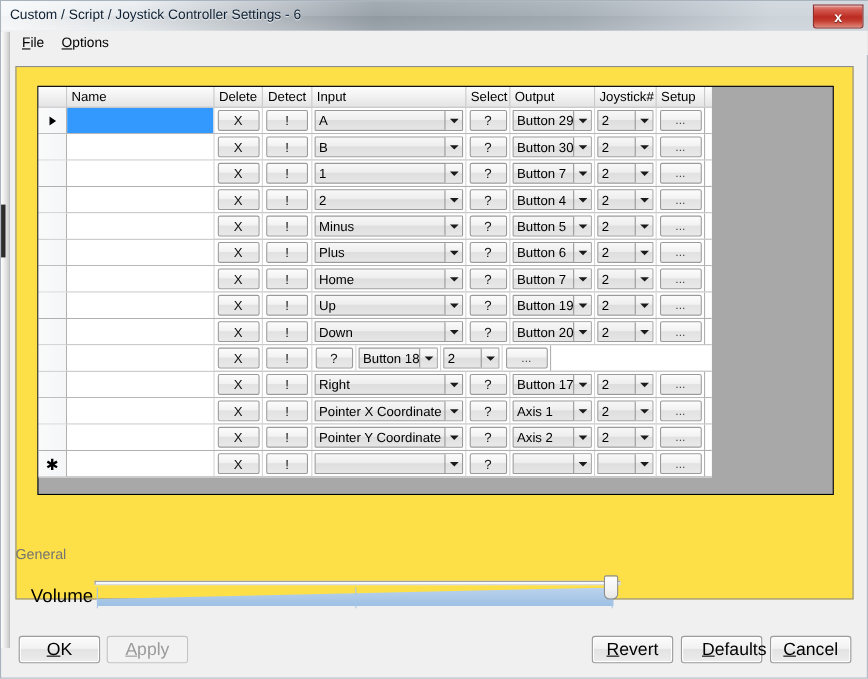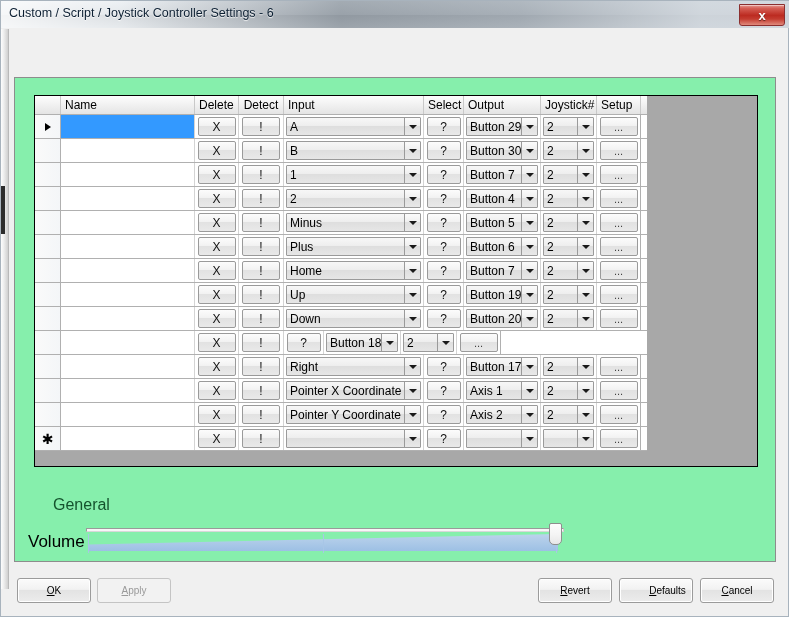--- a/index.html
+++ b/index.html
@@ -115,24 +115,24 @@
     margin: 0 -1px;
   }
   .tab .tab-focus { display: block; padding: 0 2px; border: 1px solid transparent; }
   #tab-settings { left: 0px; }
   #tab-mappings { left: 58px; }
   #tab-script   { left: 126px; }
 
   
   .tabpage {
     position: absolute;
-    left: 13px; top: 76px;
+    left: 13px; top: 59px;
     width: 762px; height: 485px;
     box-sizing: border-box;
-    background: #86efac;
+    background: #fde047;
     border: 1px solid #8d8d8d;
   }
 
   
   .grid {
     position: absolute;
     left: 19px; top: 17px;
     width: 724px; height: 372px;
     box-sizing: border-box;
     border: 1px solid #000;
@@ -271,23 +271,22 @@
     width: 0; height: 0;
     border-left: 4px solid transparent;
     border-right: 4px solid transparent;
     border-top: 4px solid #1a1a1a;
   }
 
   
   .group-label {
     position: absolute;
     left: 13px; top: 495px;
-    font-size: 16px;
-    color: #14532d;
-    margin-left: 39px;
+    font-size: 13px;
+    color: #737373;
   }
   .volume-label {
     position: absolute;
     left: 27px; top: 531px;
     font-size: 17px;
     color: #000;
   }
   .slider {
     position: absolute;
     left: 85px; top: 522px;
@@ -329,21 +328,21 @@
 
   
   .btn {
     position: absolute;
     box-sizing: border-box;
     height: 25px;
     width: 74px;
     border: 1px solid #9b9b9b;
     border-radius: 3px;
     background: linear-gradient(to bottom, #fbfbfb 0%, #f2f2f2 45%, #e3e3e3 50%, #ececec 100%);
-    font-size: 10px;
+    font-size: 16px;
     color: #000;
     display: flex;
     align-items: center;
     justify-content: center;
     cursor: default;
     box-shadow: inset 0 0 0 1px #ffffff;
   }
   .btn.disabled { color: #9a9a9a; background: #f2f2f2; border-color: #c4c4c4; box-shadow: none; }
   .btn u { text-decoration: underline; }
   #btn-ok       { left: 16px;  top: 577px; }
@@ -372,20 +371,24 @@
 
 <div id="app">
 
   <div class="titlebar">
     <div class="title-text">Custom / Script / Joystick Controller Settings - 6</div>
     <div class="close-btn">
       <span class="close-glyph">x</span>
     </div>
   </div>
 
+  <div class="menubar">
+    <div class="menu-item" id="menu-file"><u>F</u>ile</div>
+    <div class="menu-item" id="menu-options"><u>O</u>ptions</div>
+  </div>
 
   <div class="left-edge"></div>
   <div class="left-edge-dark"></div>
 
 
   <div class="tabpage">
 
     <div class="grid">
       <div class="grid-inner">
 

